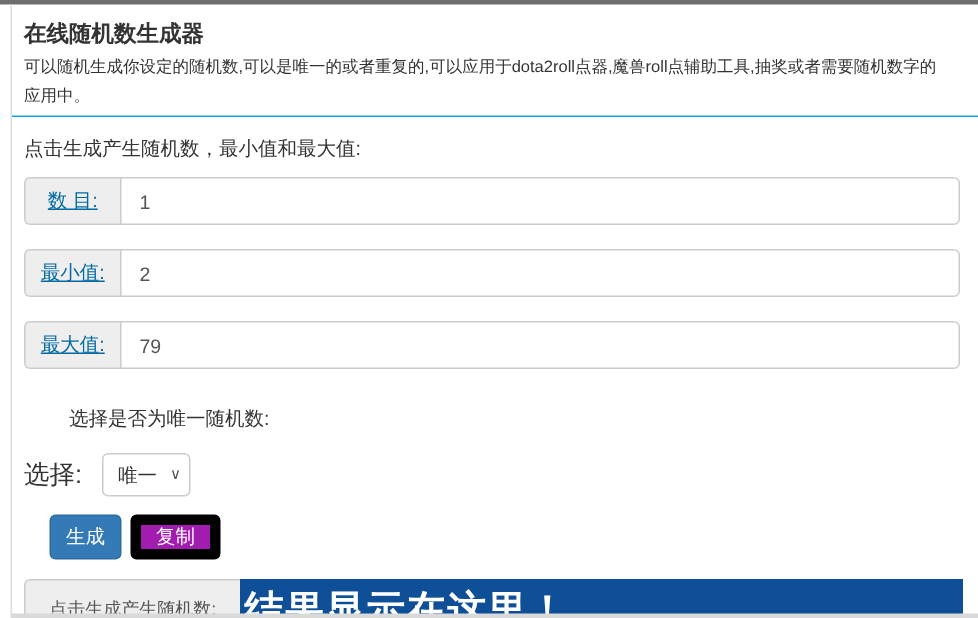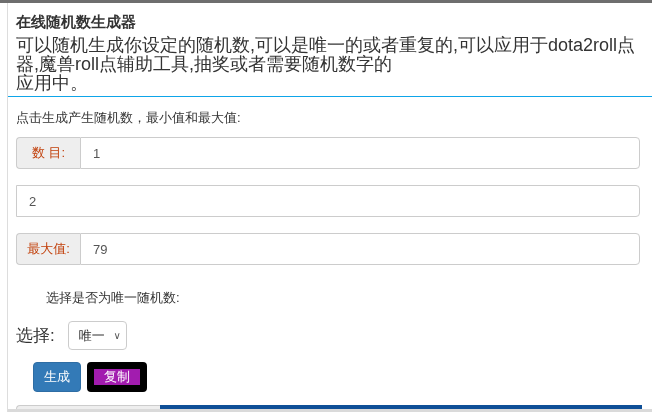--- a/index.html
+++ b/index.html
@@ -8,29 +8,29 @@
     width:652px; height:412px; overflow:hidden; position:relative;
     background:#fff; font-family:"Liberation Sans","DejaVu Sans",sans-serif;
     color:#333;
   }
   .topbar { height:3px; background:#6e6e6e; width:100%; }
   .panel {
     margin-left:7px; border-left:1px solid #ddd; height:409px;
   }
   .panel-heading { padding:10px 10px 3px 8px; border-bottom:1px solid #0ea5e9; }
   .page-title { font-size:15px; font-weight:bold; color:#333; margin:0 0 4px; }
-  .page-desc { font-size:18px; color:#333; line-height:19px; margin:0; }
+  .page-desc { font-size:11px; color:#333; line-height:19px; margin:0; }
   .panel-body { padding:12px 11px 0 8px; }
   .section-label { font-size:13px; color:#333; margin:0 0 13px; height:15px; }
   .input-group { display:flex; height:32px; margin-bottom:16px; width:624px; }
   .input-group.small-gap { margin-bottom:24px; }
   .addon {
     width:64px; background:#eee; border:1px solid #ccc; border-right:none;
-    border-radius:4px 0 0 4px; color:#c2410c; font-size:13px;
-    display:flex; align-items:center; justify-content:center; white-space:pre;
+    border-radius:4px 0 0 4px; color:#0369a1; font-size:13px;
+    display:flex; align-items:center; justify-content:center; white-space:pre;text-decoration:underline;
   }
   .input-group input {
     flex:1; min-width:0; border:1px solid #ccc; border-radius:0 4px 4px 0;
     padding:0 12px; font-size:13px; color:#555; outline:none; background:#fff;
     font-family:inherit;
   }
   .select-row { display:flex; align-items:center; margin:17px 0 0; height:29px; }
   .select-row .select-label { font-size:17px; color:#333; margin-right:13px; }
   .select-wrap { position:relative; width:59px; height:29px; }
   .select-wrap select {
@@ -80,20 +80,21 @@
   <div class="panel-body">
 
     <div class="section-label">点击生成产生随机数，最小值和最大值:</div>
 
     <div class="input-group">
       <span class="addon">数 目:</span>
       <input type="text" value="1" style="">
     </div>
 
     <div class="input-group">
+      <span class="addon">最小值:</span>
       <input type="text" value="2" style="">
     </div>
 
     <div class="input-group small-gap">
       <span class="addon">最大值:</span>
       <input type="text" value="79" style="">
     </div>
 
     <div class="section-label" style="margin-bottom:0;margin-left:30px;">选择是否为唯一随机数:</div>
 

